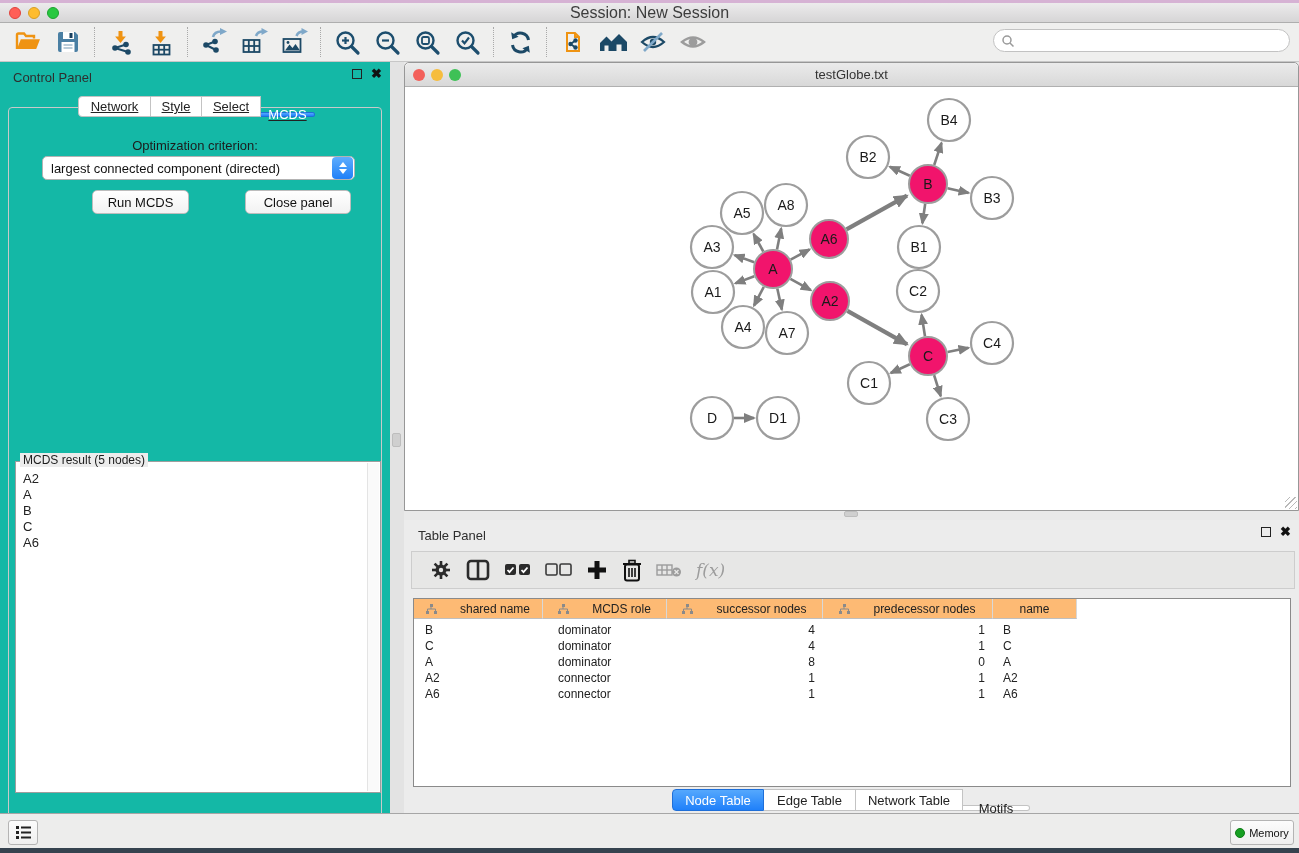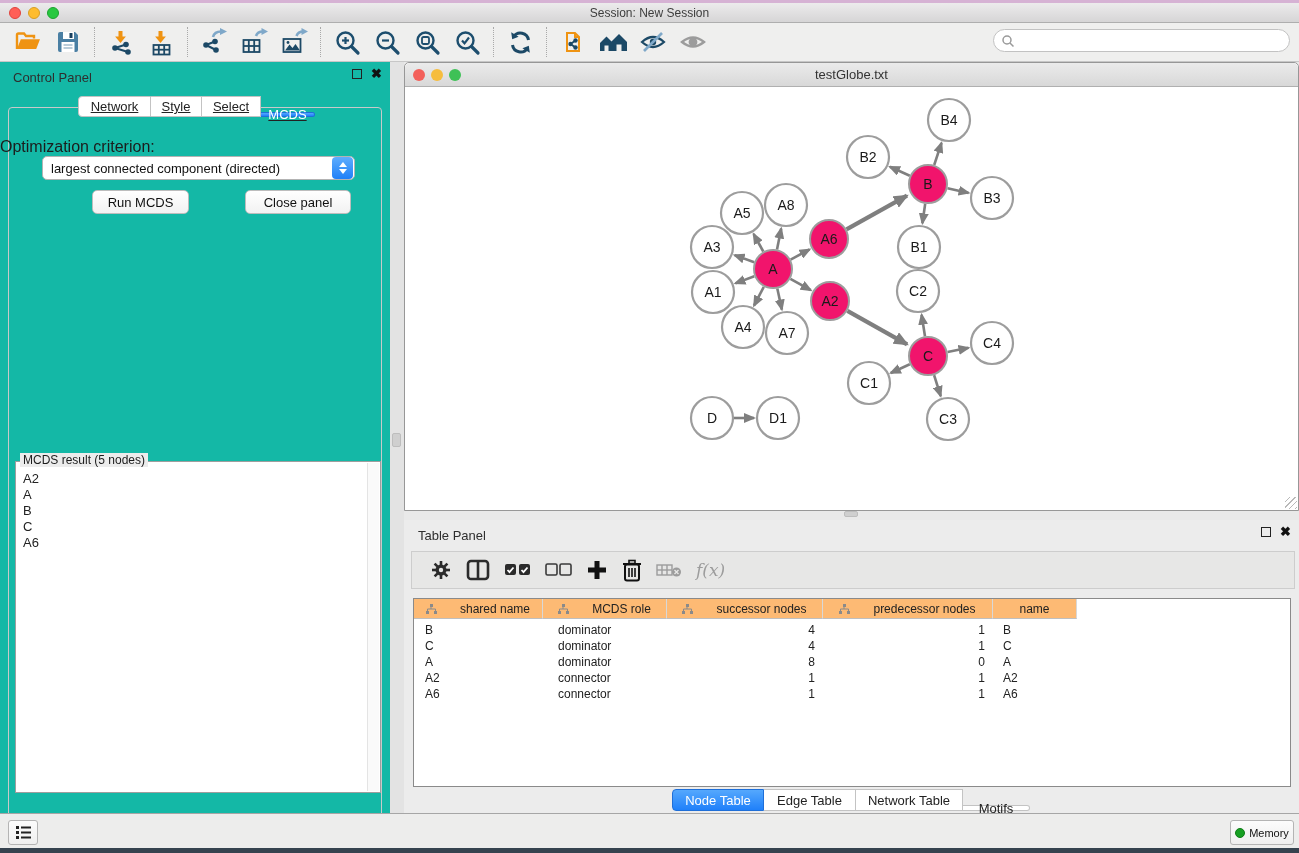--- a/index.html
+++ b/index.html
@@ -4,21 +4,21 @@
 <style>
   * { margin:0; padding:0; box-sizing:border-box; }
   html,body { width:1299px; height:853px; }
   body { position:relative; background:#e9e9e9; font-family:"Liberation Sans", sans-serif; overflow:hidden; color:#222; }
   .abs { position:absolute; }
 
   
   .pink-edge { left:0; top:0; width:1299px; height:3px; background:#d6b2d4; }
   .app-titlebar { left:0; top:3px; width:1299px; height:20px;
     background:linear-gradient(#ecebec,#d6d5d6); border-bottom:1px solid #aeaeae;
-    display:flex; align-items:center; justify-content:center; font-size:12px; color:#3d3d3d; }
+    display:flex; align-items:center; justify-content:center; font-size:16px; color:#3d3d3d; }
   .lights { position:absolute; left:9px; top:4px; display:flex; gap:7px; }
   .light { width:12px; height:12px; border-radius:50%; }
   .light.red { background:#ff5f57; border:1px solid #e0443e; }
   .light.yellow { background:#febc2e; border:1px solid #d89e24; }
   .light.green { background:#28c840; border:1px solid #1da32f; }
 
   .toolbar { left:0; top:23px; width:1299px; height:39px; background:#efefee;
     border-bottom:1px solid #c7c7c7; display:flex; align-items:center; padding:0 8px; }
   .tbtn { width:40px; height:34px; display:flex; align-items:center; justify-content:center; background:none; border:none; }
   .tsep { width:0; height:30px; border-left:1px dotted #a9a9a9; margin:0 6px; }
@@ -34,21 +34,21 @@
   .close-icon { font-size:13px; font-weight:bold; color:#111; line-height:10px; }
 
   .cp-tabs { position:absolute; left:78px; top:34px; height:21px; display:flex;text-decoration:underline; }
   .seg { display:flex; align-items:center; justify-content:center; font-size:13px; background:#fff;
     border:1px solid #c3c3c3; border-left:none; color:#222; }
   .seg.first { border-left:1px solid #c3c3c3; border-radius:4px 0 0 4px; }
   .seg.last { border-radius:0 4px 4px 0;margin-top:16px; }
   .seg.active { background:linear-gradient(#55a8fd,#1f80fa); border-color:#1f6fd8; color:#fff; }
 
   .cp-border { position:absolute; left:8px; top:45px; width:374px; height:740px; border:1px solid #c9c9c9; border-radius:4px; }
-  .opt-label { position:absolute; left:0; top:76px; width:390px; font-size:16px; color:#1c1c1c; }
+  .opt-label { position:absolute; left:0; top:76px; width:390px; text-align:center; font-size:13px; color:#1c1c1c; }
   .dropdown { position:absolute; left:42px; top:94px; width:313px; height:24px; background:#fff;
     border:1px solid #b3b3b3; border-radius:5px; display:flex; align-items:center; }
   .dropdown .dvalue { flex:1; font-size:13px; padding-left:8px; color:#111; white-space:nowrap; }
   .dstepper { width:21px; height:22px; border-radius:4px; background:linear-gradient(#5fadfd,#2080f8);
     display:flex; flex-direction:column; align-items:center; justify-content:center; gap:2px; margin-right:1px; }
   .tri-up { width:0; height:0; border-left:4px solid transparent; border-right:4px solid transparent; border-bottom:5px solid #fff; }
   .tri-dn { width:0; height:0; border-left:4px solid transparent; border-right:4px solid transparent; border-top:5px solid #fff; }
   .cp-btn { position:absolute; top:128px; height:24px; background:linear-gradient(#ffffff,#f2f2f2);
     border:1px solid #bdbdbd; border-radius:5px; font-size:13px; color:#111; font-family:"Liberation Sans",sans-serif; }
   .run-btn { left:92px; width:97px; }

